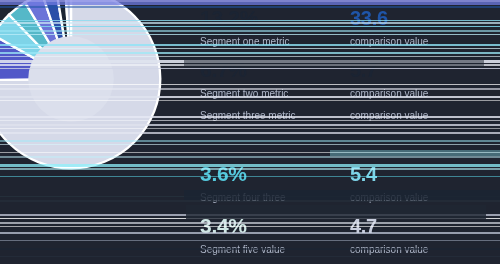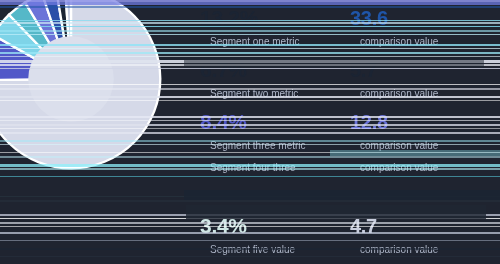--- a/index.html
+++ b/index.html
@@ -90,21 +90,20 @@
     color: #aeb6c8;
     font-size: 10px;
     line-height: 14px;
   }
 
   .stat-label-main {
     width: 150px;
     flex: 0 0 150px;
     white-space: nowrap;
     overflow: hidden;
-    margin-left: 10px;
   }
 
   .stat-label-sub {
     flex: 1 1 auto;
     white-space: nowrap;
     overflow: hidden;
   }
 
   
   #glitch {
@@ -160,31 +159,31 @@
         <div class="stat-pct" style="color: rgb(27, 36, 51);">6.7%</div>
         <div class="stat-secondary" style="color: rgb(27, 36, 51);">5.7</div>
       </div>
       <div class="stat-label">
         <div class="stat-label-main" style="color: rgb(174, 182, 200);">Segment two metric</div>
         <div class="stat-label-sub" style="color: rgb(174, 182, 200);">comparison value</div>
       </div>
     </div>
 
     <div class="stat-row">
-      <div class="stat-values">
-        <div class="stat-pct" style="color: rgb(81, 88, 200);">8.4%</div>
-        <div class="stat-secondary" style="color: rgb(107, 116, 216);">12.8</div>
-      </div>
       <div class="stat-label">
         <div class="stat-label-main" style="color: rgb(174, 182, 200);">Segment three metric</div>
         <div class="stat-label-sub" style="color: rgb(174, 182, 200);">comparison value</div>
       </div>
     </div>
 
     <div class="stat-row">
+      <div class="stat-values">
+        <div class="stat-pct" style="color: rgb(85, 200, 220);">3.6%</div>
+        <div class="stat-secondary" style="color: rgb(126, 212, 232);">5.4</div>
+      </div>
       <div class="stat-label">
         <div class="stat-label-main" style="color: rgb(174, 182, 200);">Segment four three</div>
         <div class="stat-label-sub" style="color: rgb(174, 182, 200);">comparison value</div>
       </div>
     </div>
 
     <div class="stat-row">
       <div class="stat-values">
         <div class="stat-pct" style="color: rgb(207, 230, 228);">3.4%</div>
         <div class="stat-secondary" style="color: rgb(201, 206, 222);">4.7</div>

